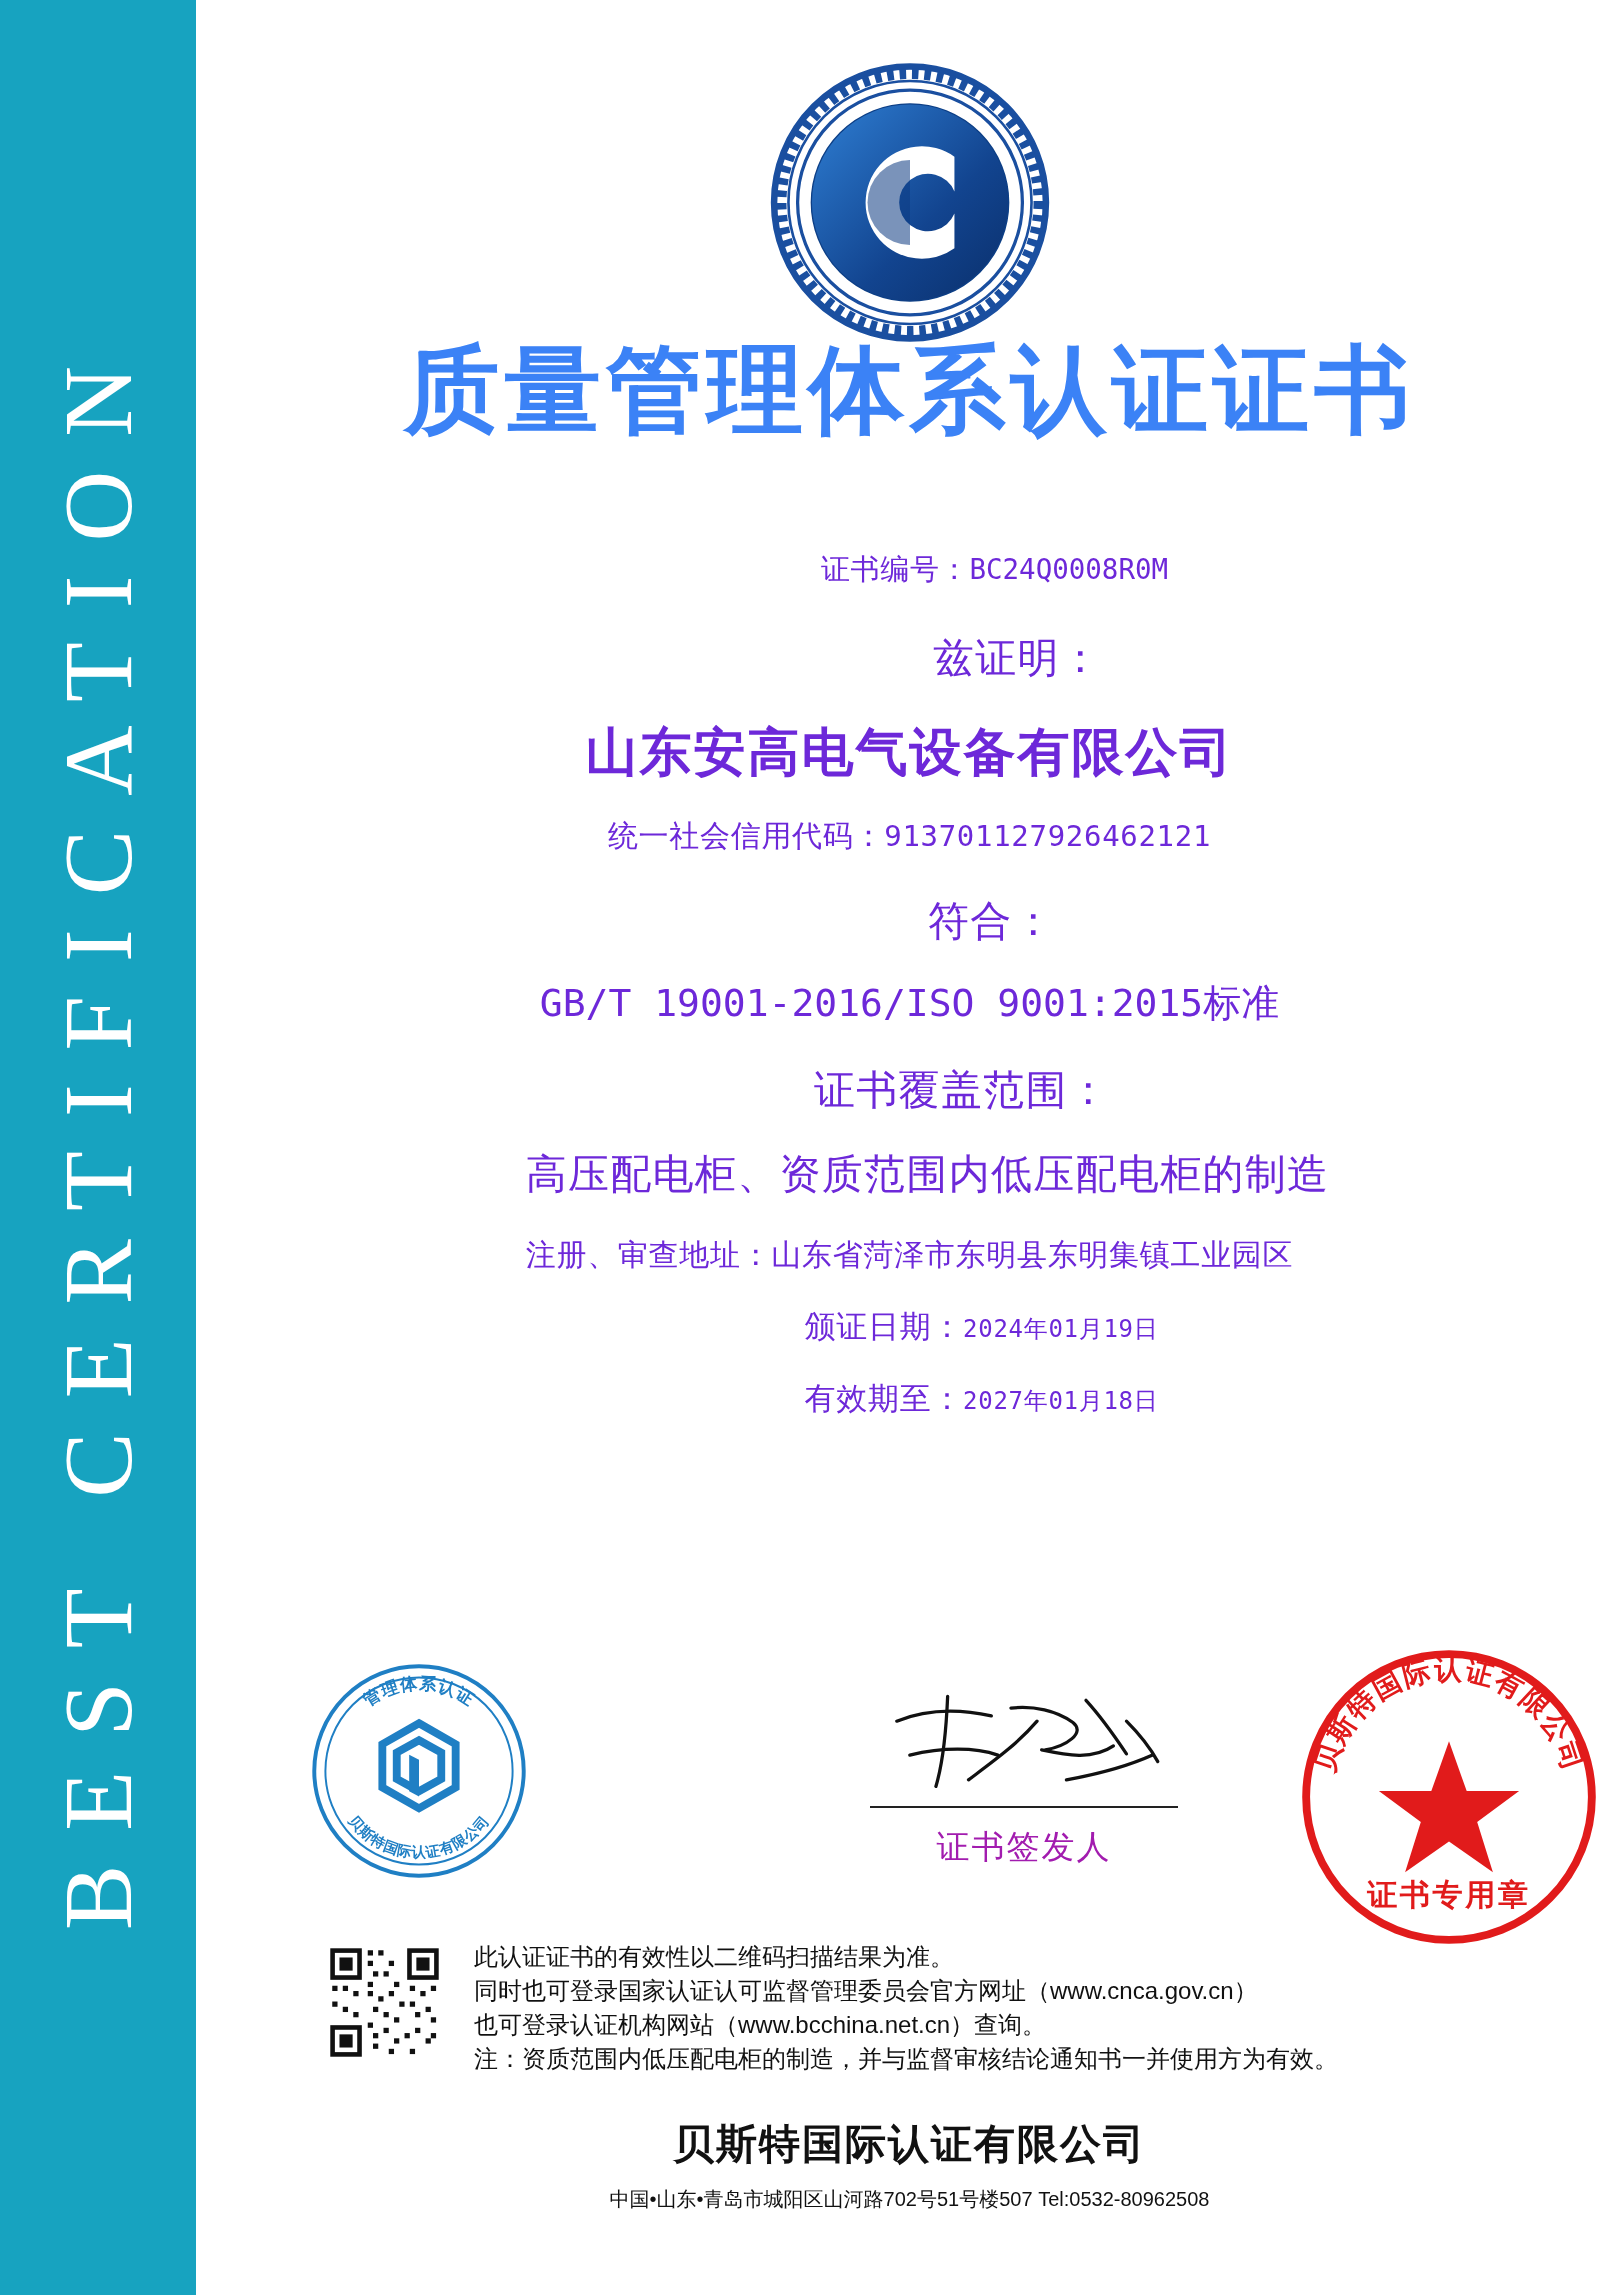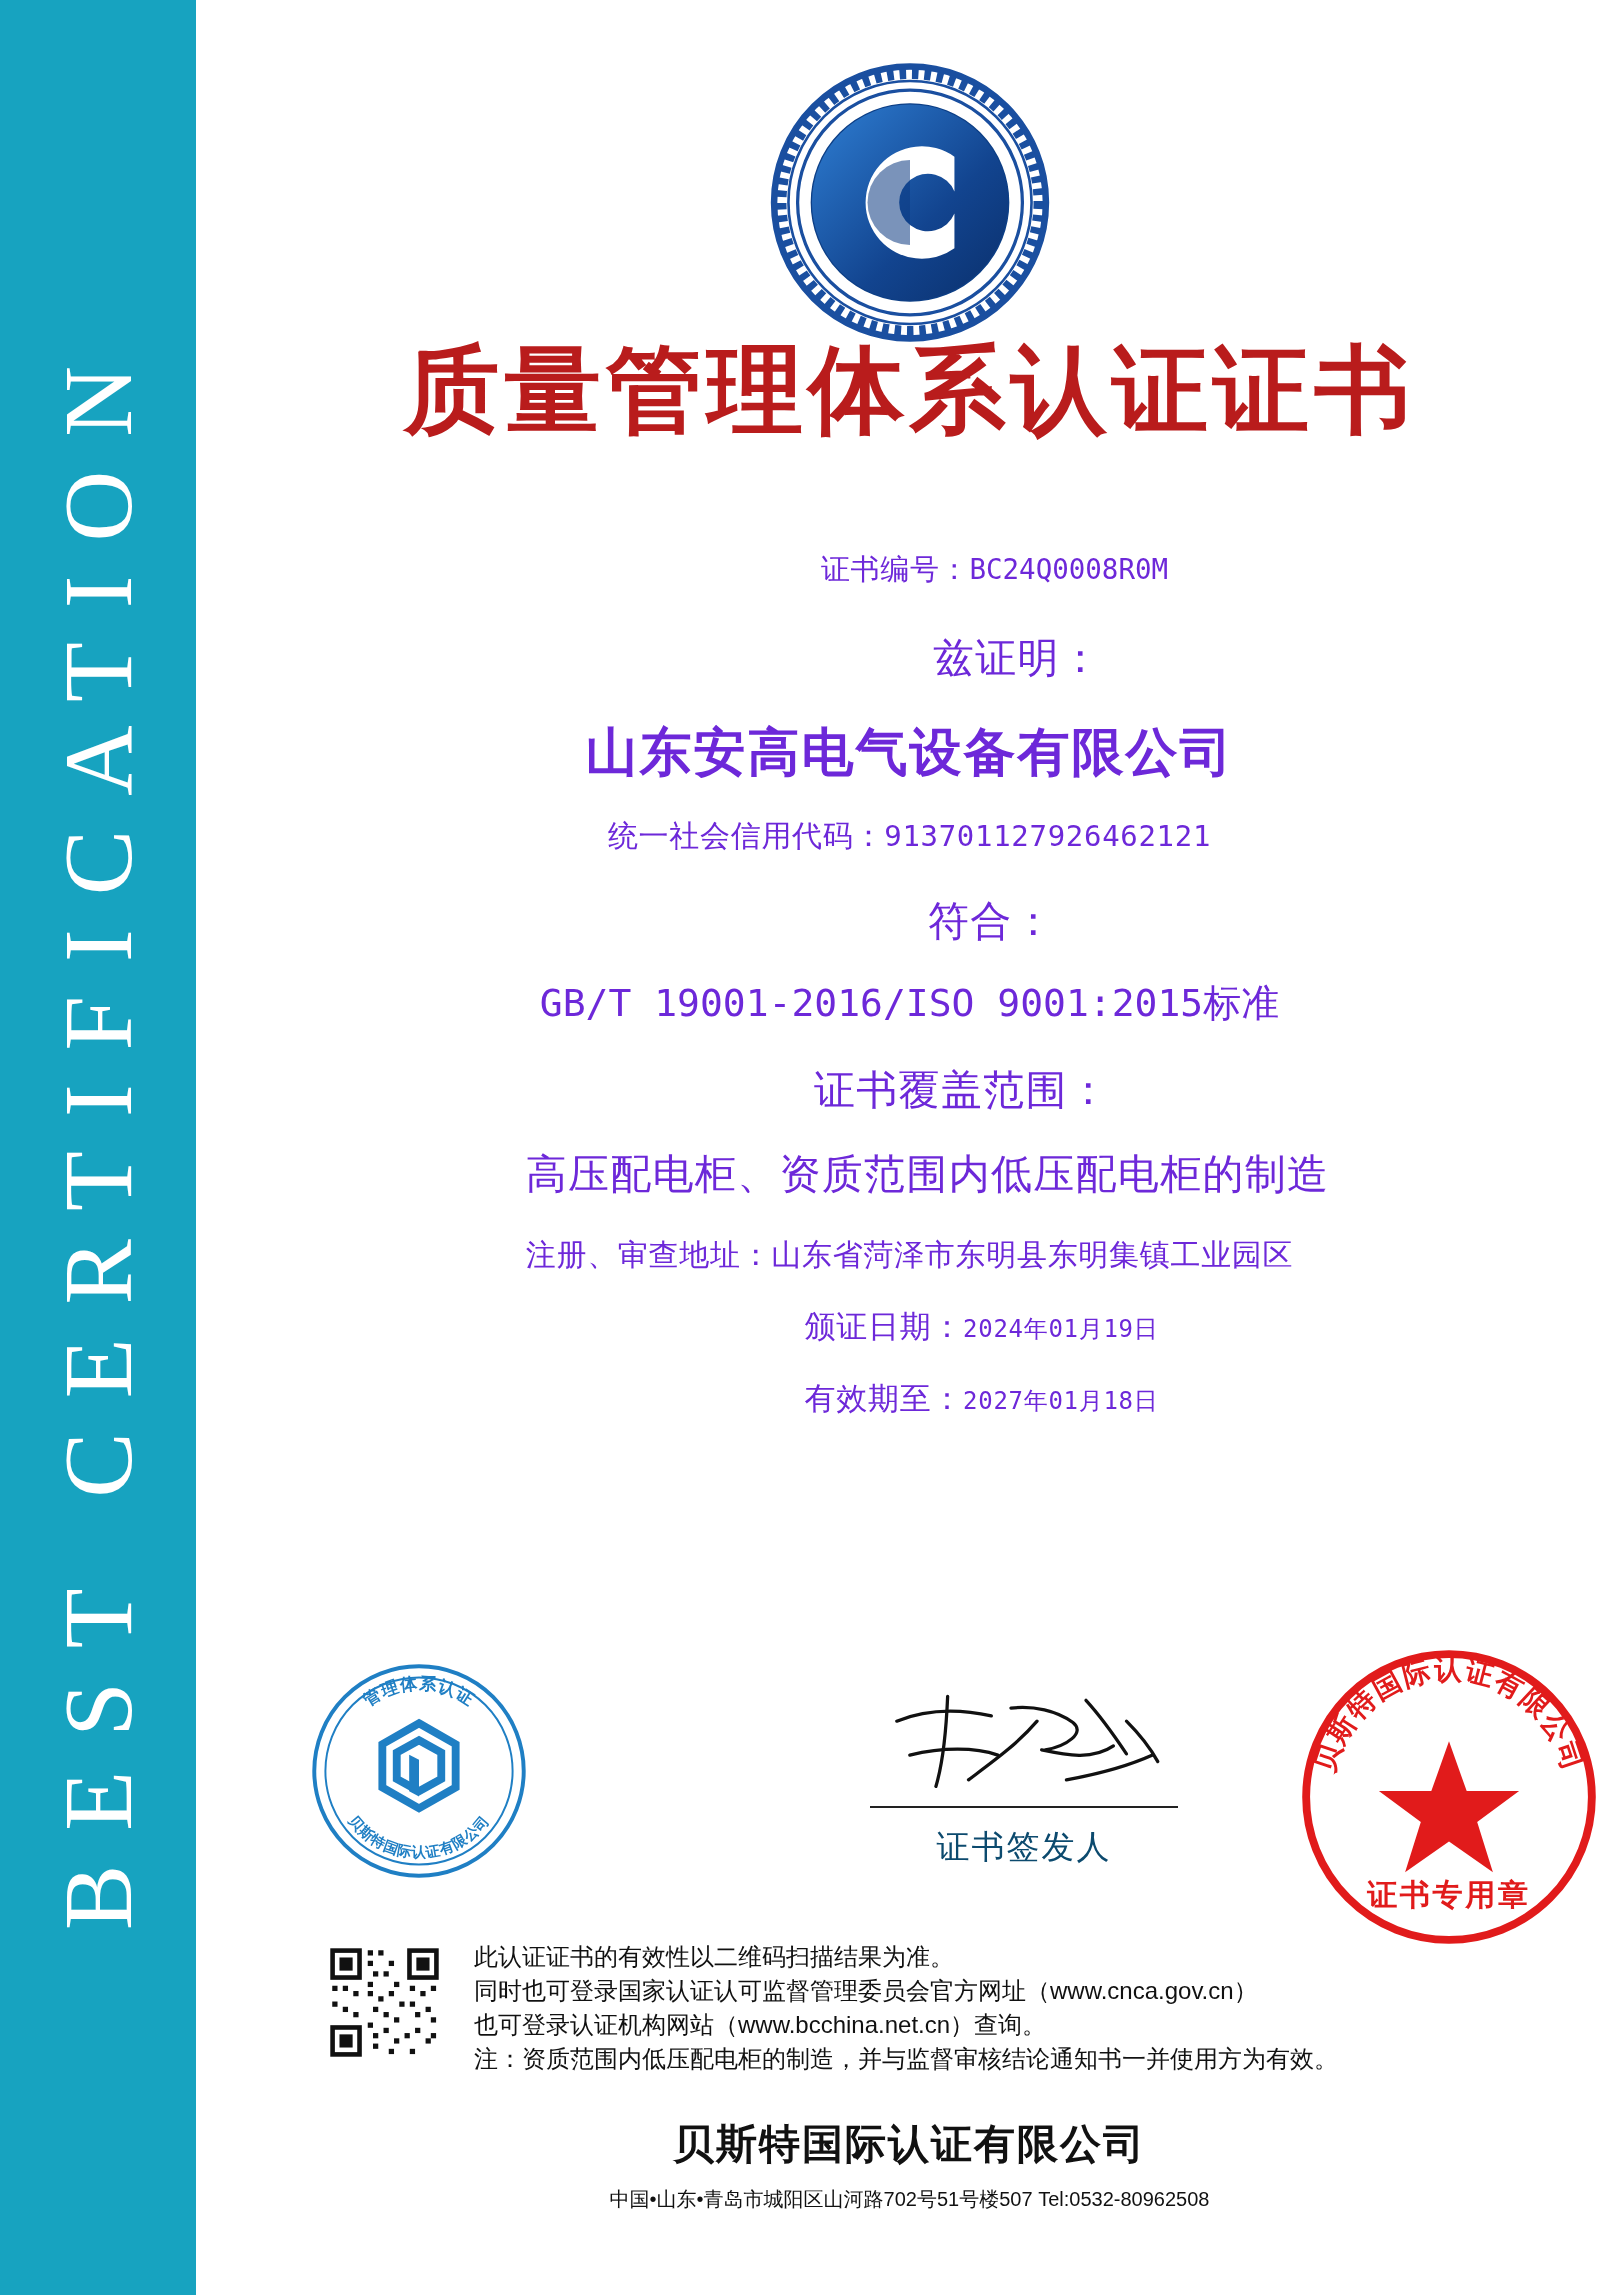--- a/index.html
+++ b/index.html
@@ -63,21 +63,21 @@
   .title {
     position: absolute;
     top: 327px;
     left: 0;
     width: 1427px;
     text-align: center;
     font-family: Liberation Serif, serif;
     font-weight: bold;
     font-size: 96px;
     letter-spacing: 5.2px;
-    color: #b91c1c;
+    color: #3b82f6;
   }
 
   
   .body-block {
     position: absolute;
     top: 550px;
     left: 0;
     width: 1427px;
   }
   .line {
@@ -190,21 +190,21 @@
   }
   .sig-line {
     border-bottom: 2px solid #222;
     width: 308px;
     margin: 0 auto;
   }
   .sig-caption {
     margin-top: 17px;
     font-size: 33px;
     letter-spacing: 2px;
-    color: #0c4a6e;
+    color: #a21caf;
   }
   .red-seal {
     position: absolute;
     left: 1099px;
     top: -13px;
     width: 308px;
     height: 308px;
   }
 
   

